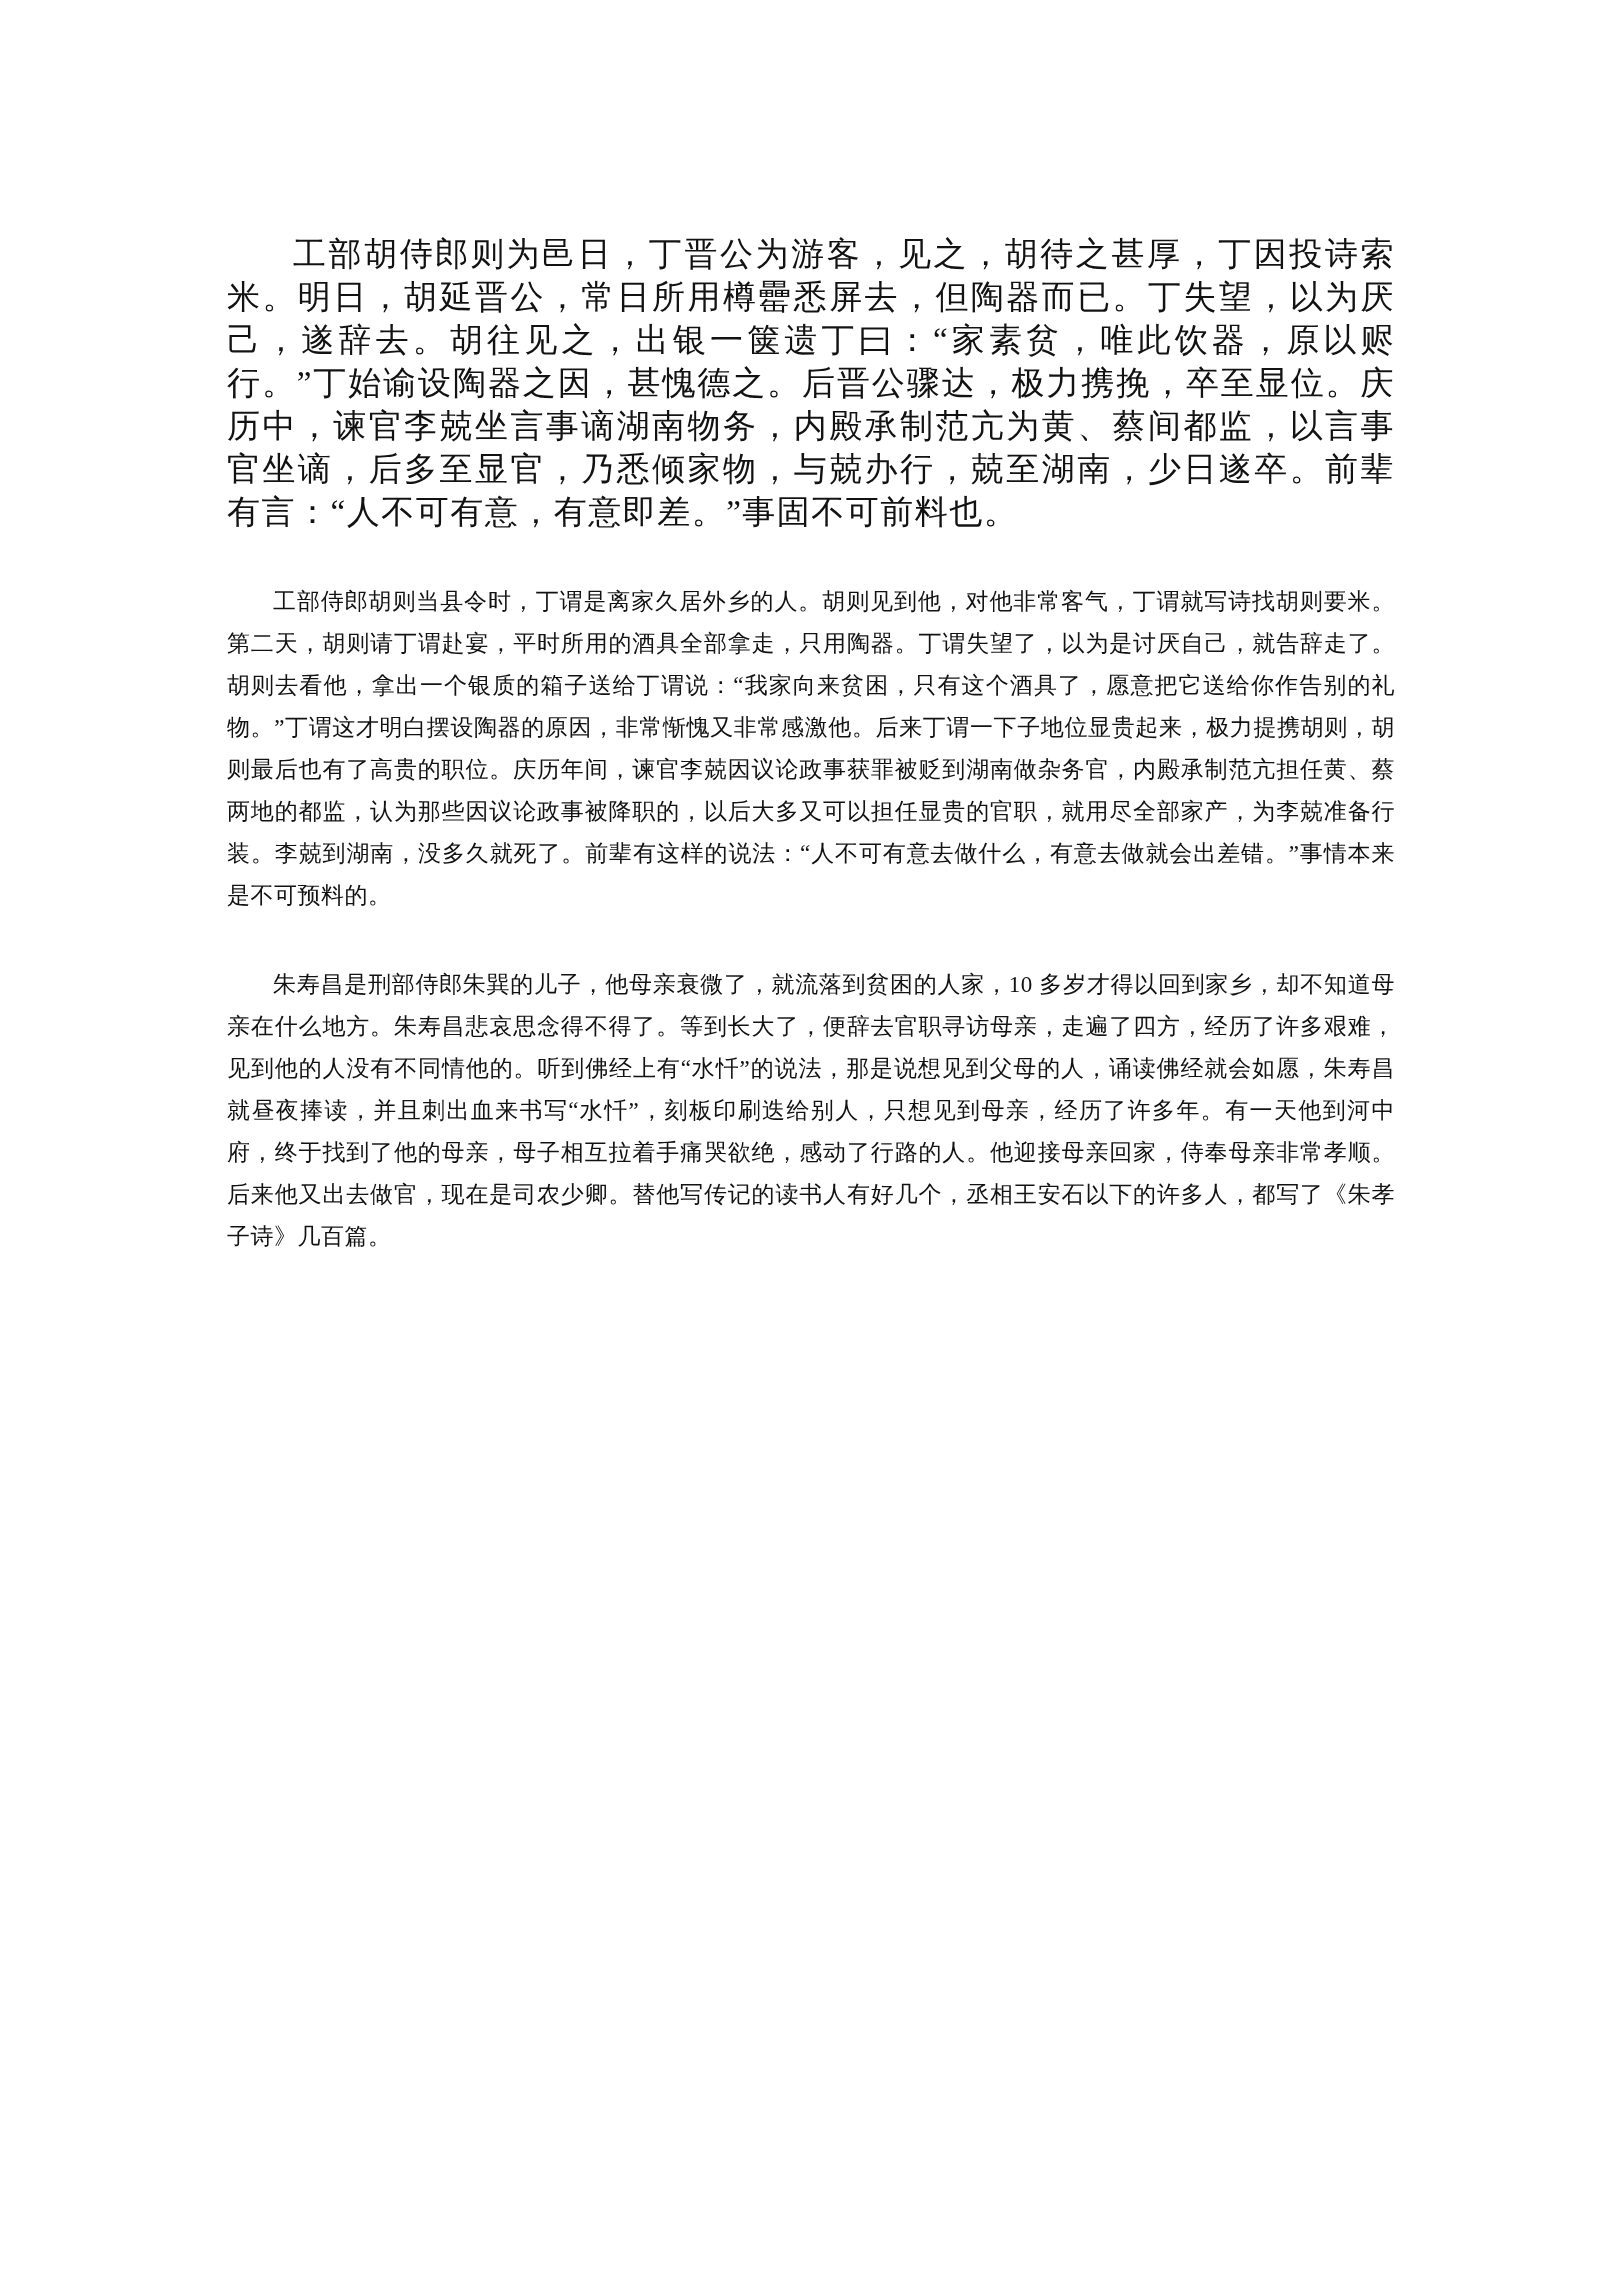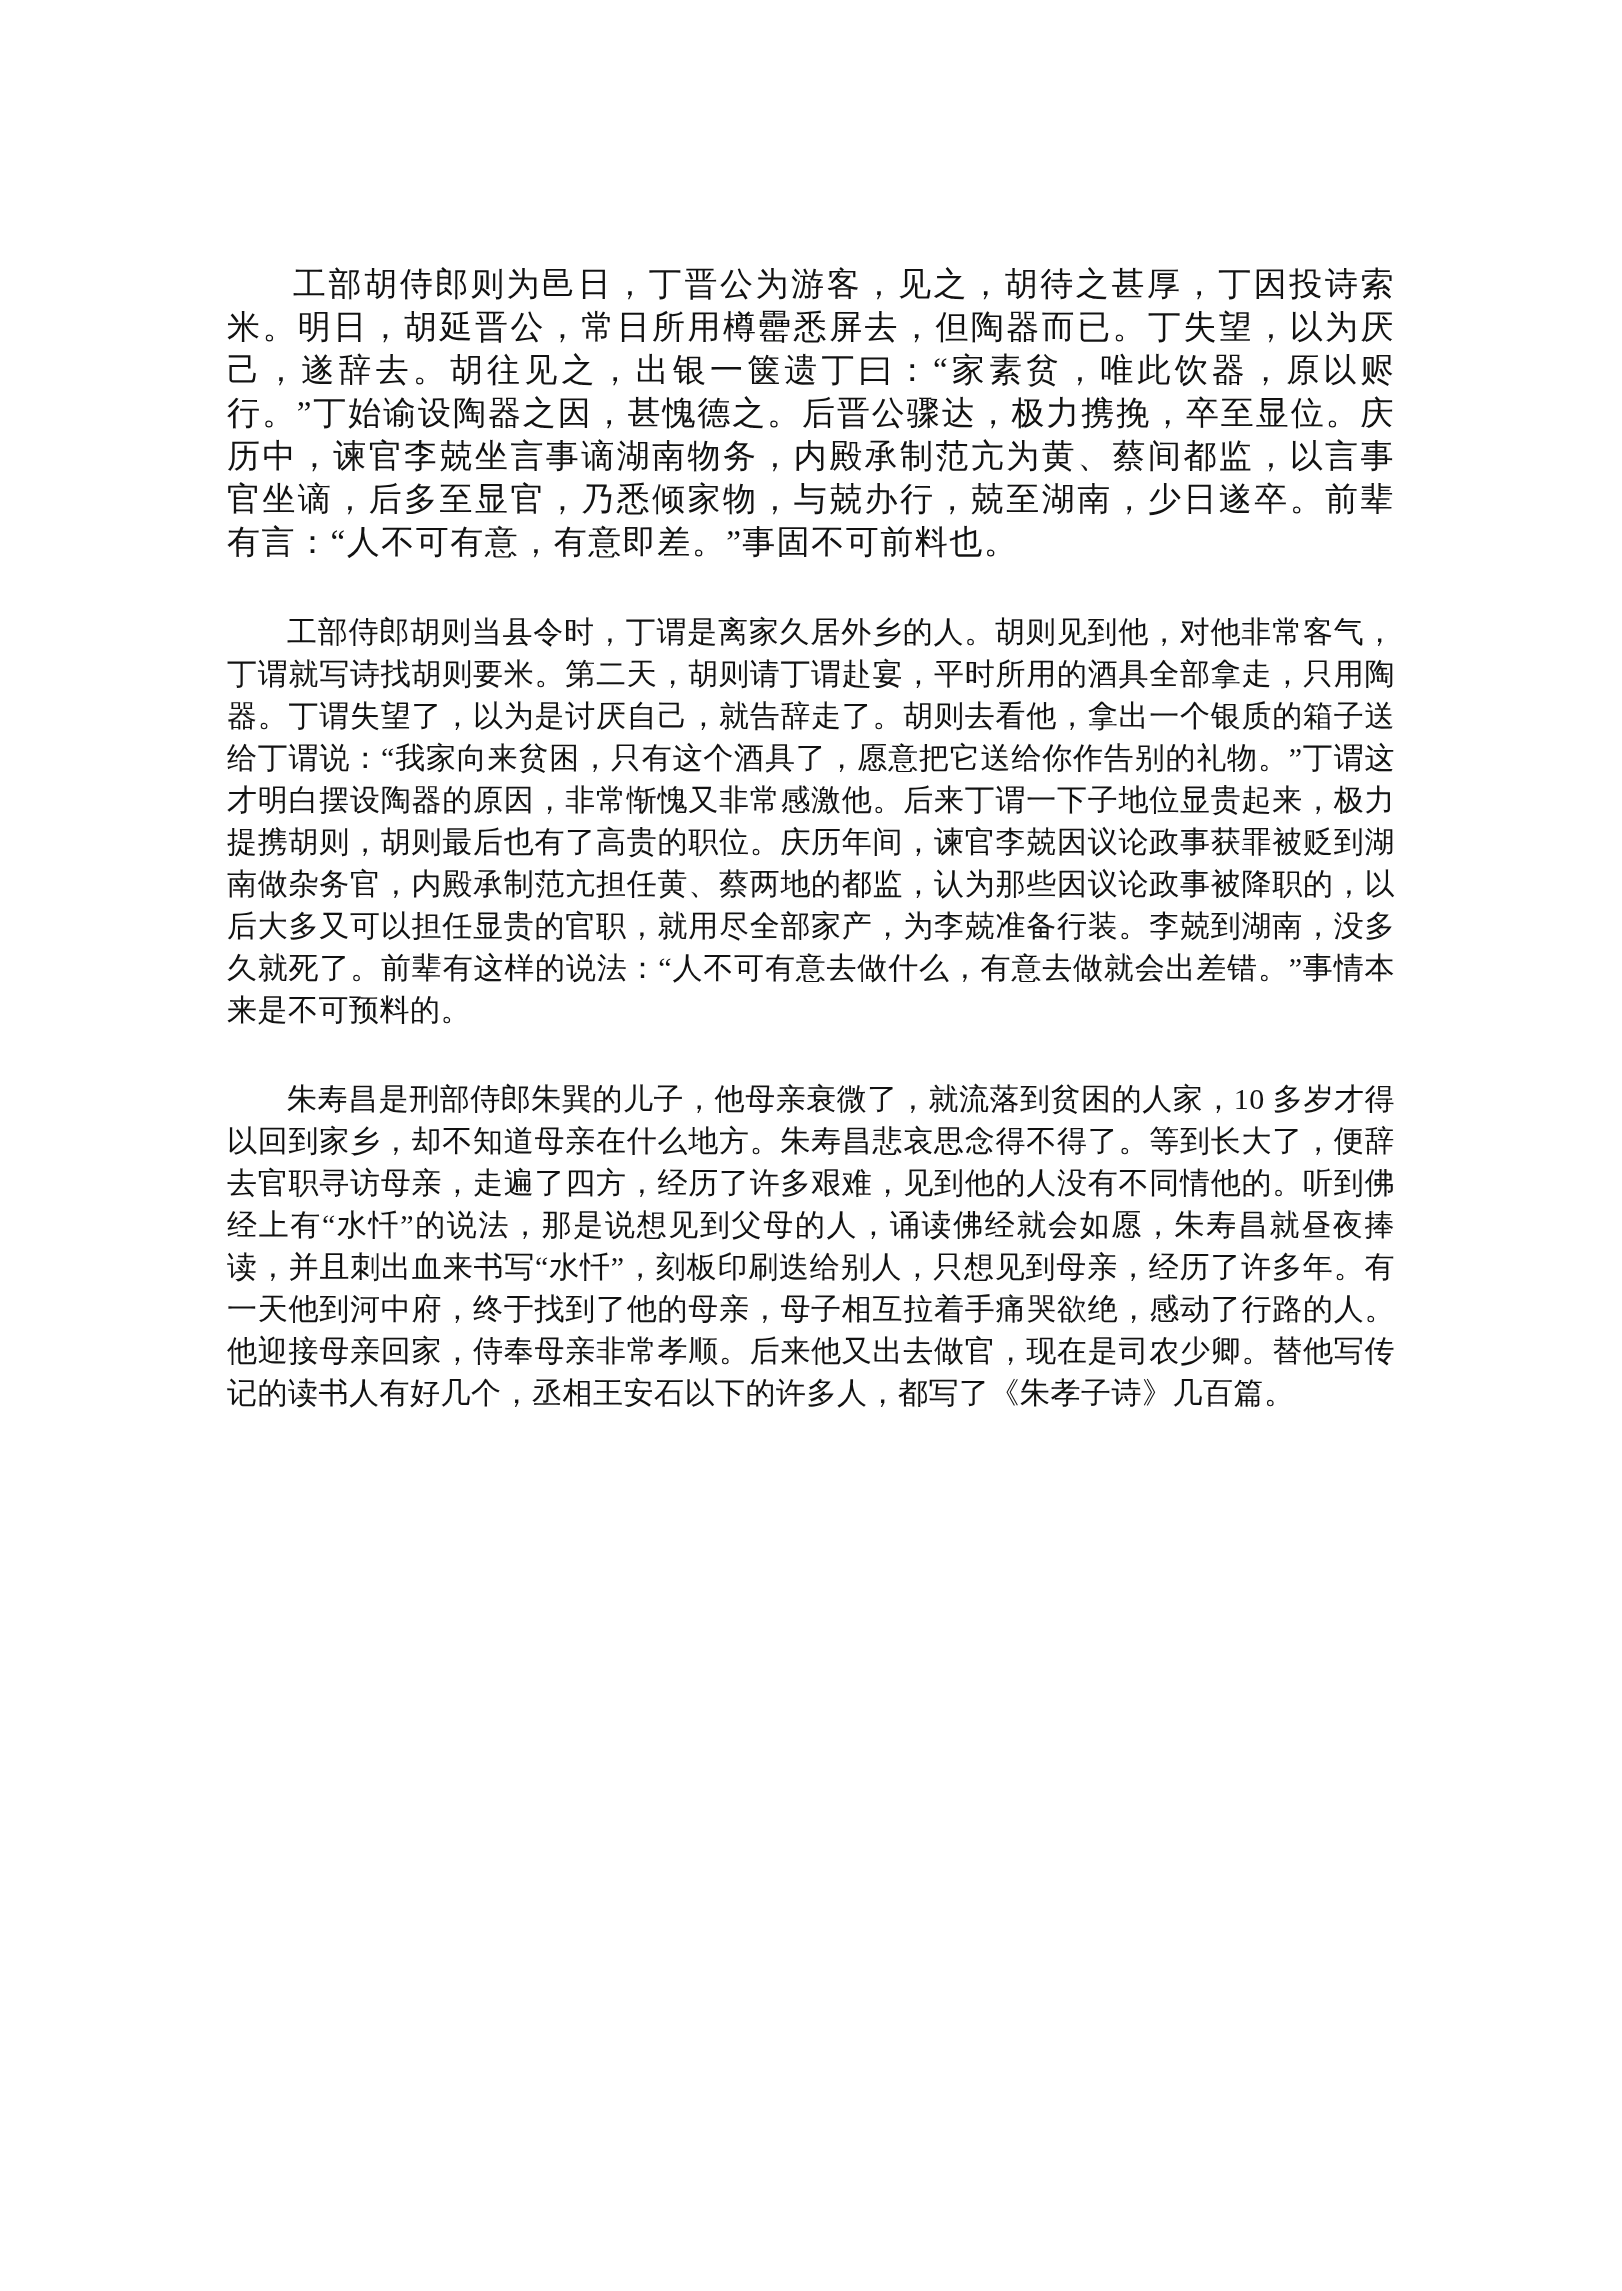--- a/index.html
+++ b/index.html
@@ -26,24 +26,23 @@
     margin: 0 0 47px 0;
     text-align: justify;
     text-indent: 2em;
     word-break: break-all;
     overflow-wrap: anywhere;
   }
   .para.classical {
     font-size: 33px;
     line-height: 43px;
     letter-spacing: 1.5px;
-    margin-top: 30px;
   }
   .para.translation {
-    font-size: 30px;
+    font-size: 23px;
     line-height: 42px;
     letter-spacing: 0.5px;
   }
 </style>
 </head>
 <body>
 
 <div class="page">
   <div class="content">
     <p class="para classical">工部胡侍郎则为邑日，丁晋公为游客，见之，胡待之甚厚，丁因投诗索米。明日，胡延晋公，常日所用樽罍悉屏去，但陶器而已。丁失望，以为厌己，遂辞去。胡往见之，出银一箧遗丁曰：“家素贫，唯此饮器，原以赆行。”丁始谕设陶器之因，甚愧德之。后晋公骤达，极力携挽，卒至显位。庆历中，谏官李兢坐言事谪湖南物务，内殿承制范亢为黄、蔡间都监，以言事官坐谪，后多至显官，乃悉倾家物，与兢办行，兢至湖南，少日遂卒。前辈有言：“人不可有意，有意即差。”事固不可前料也。</p>

